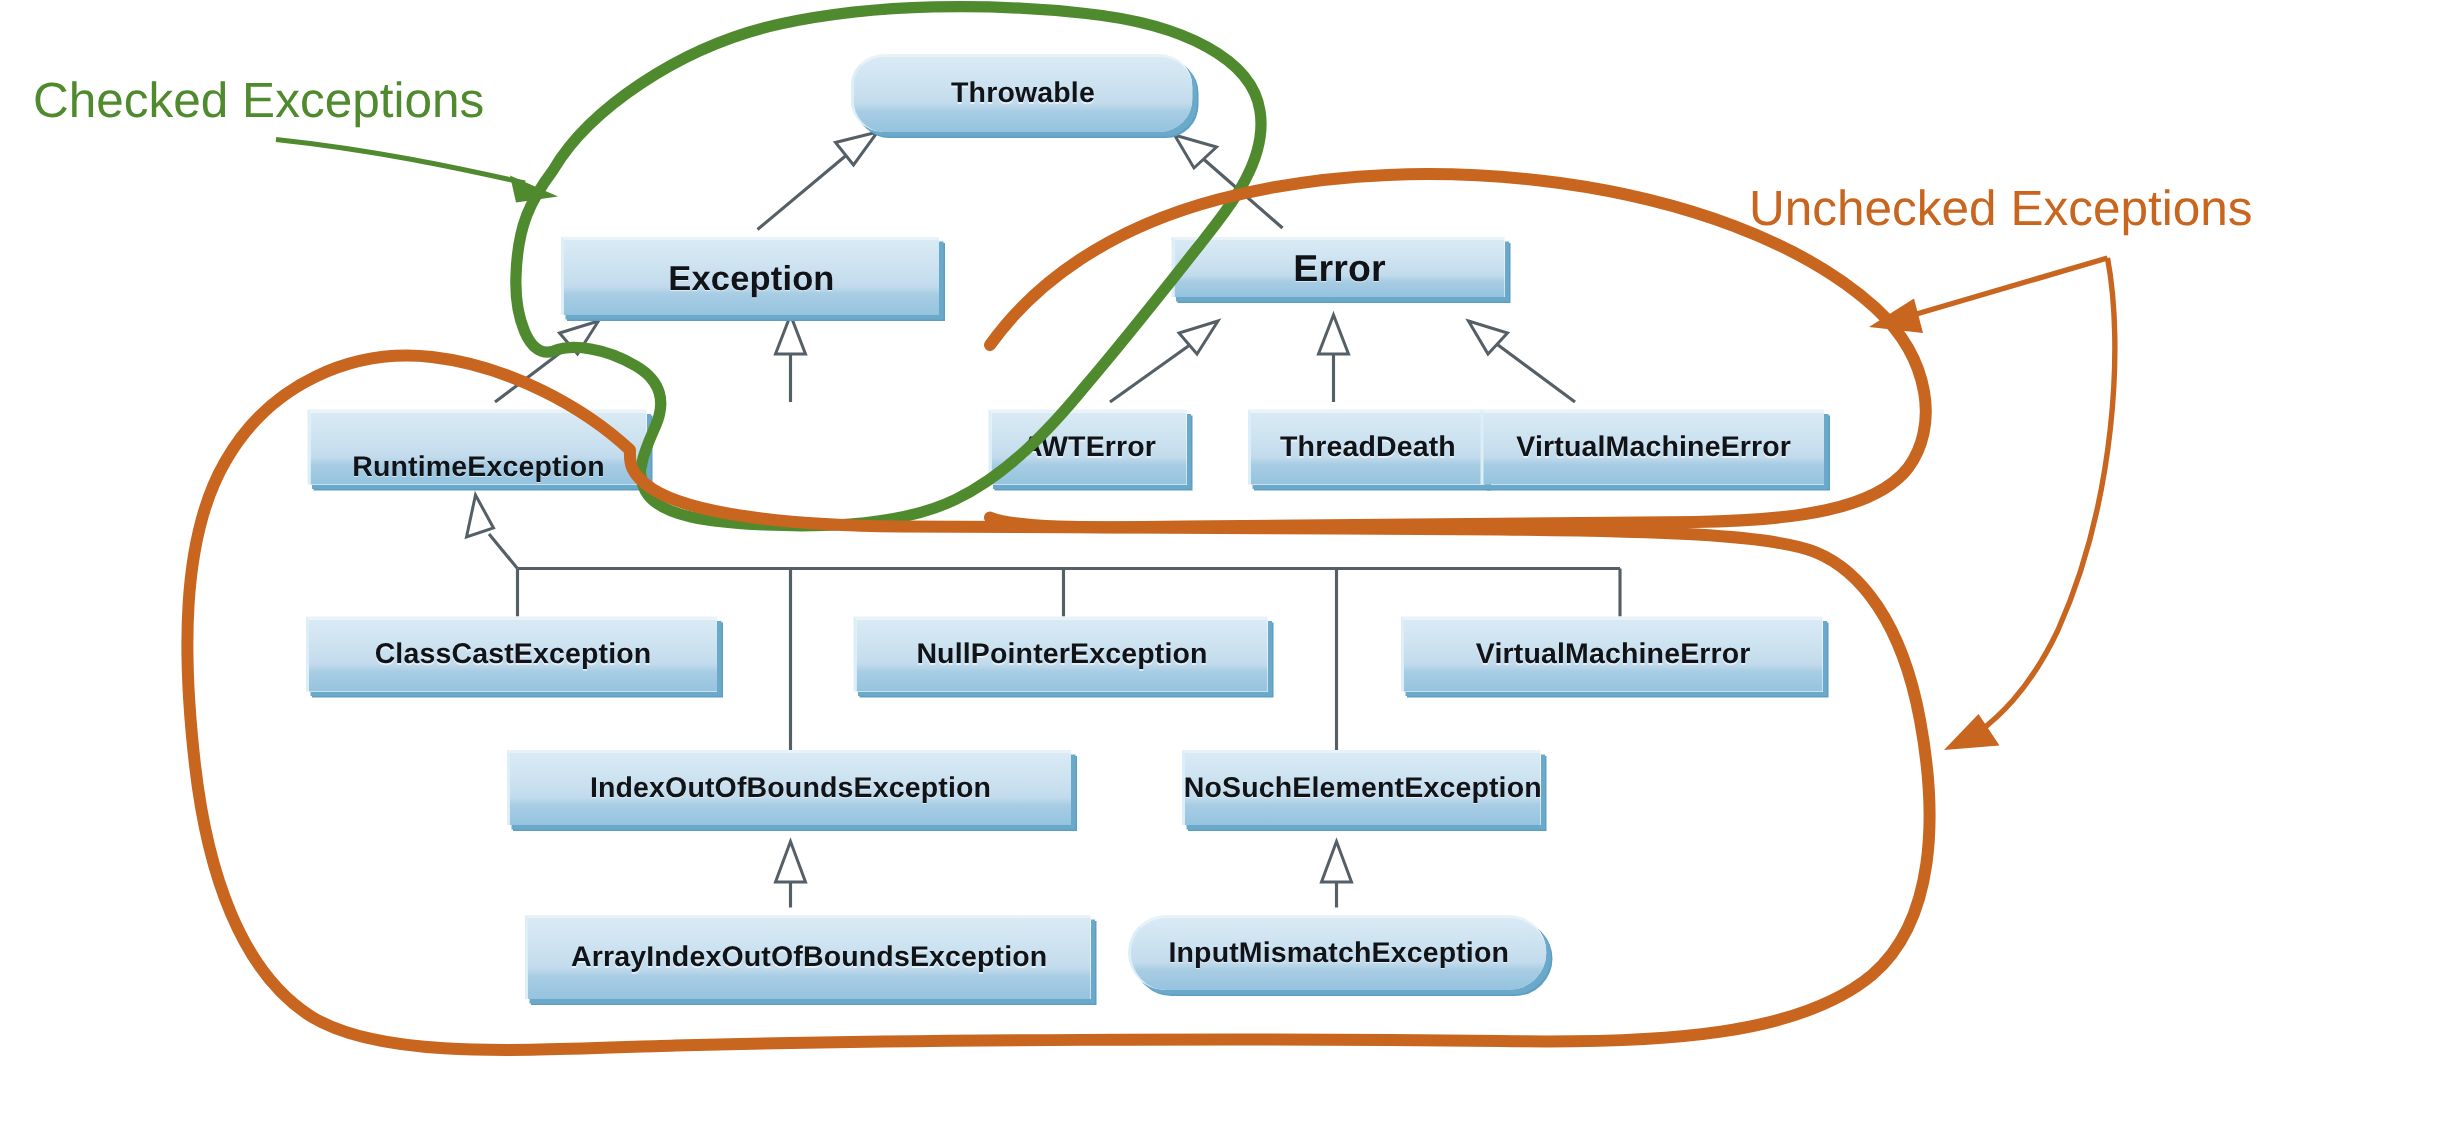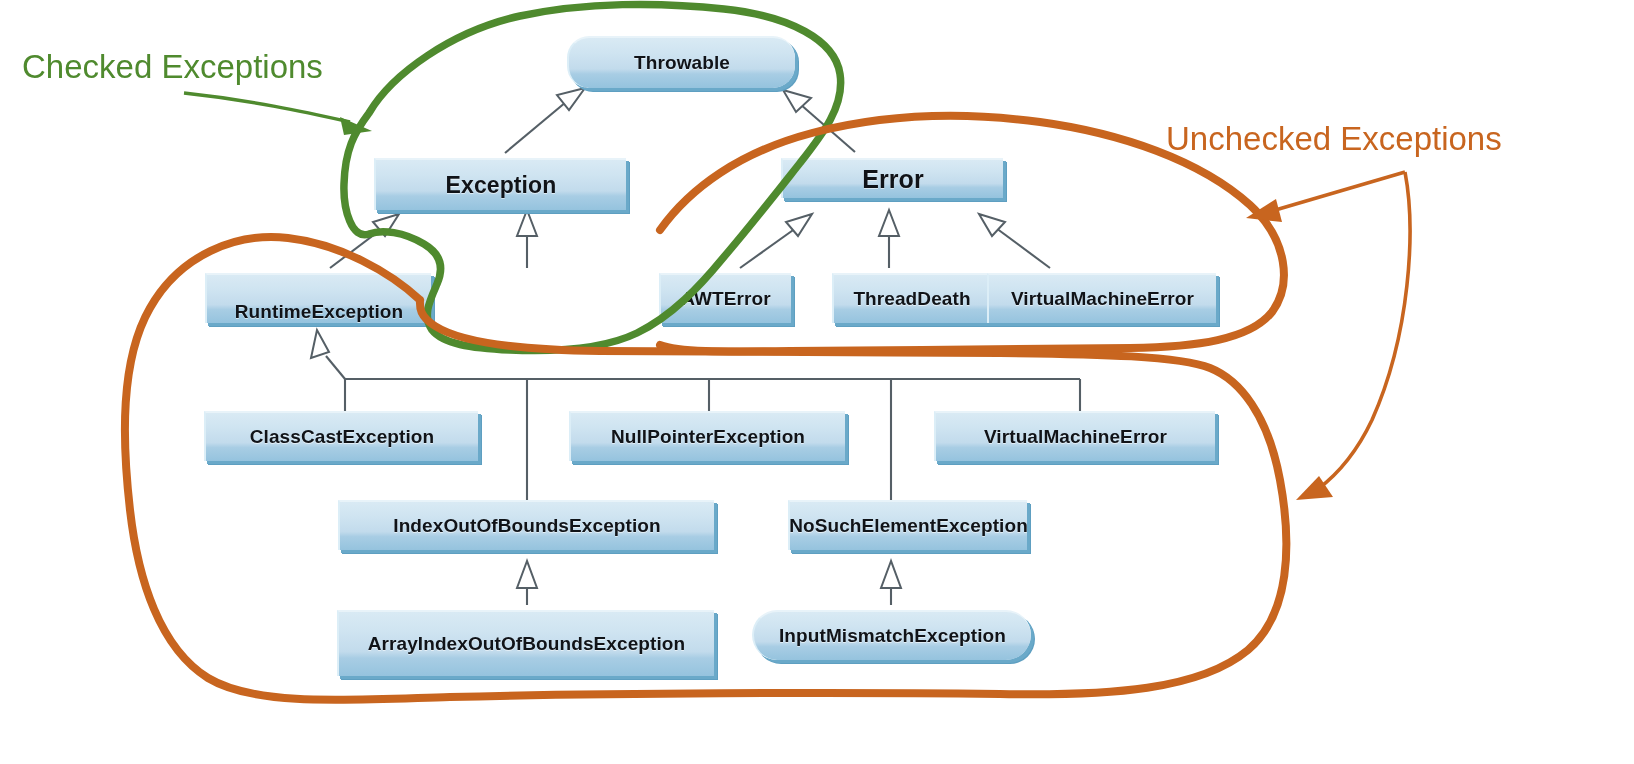--- a/index.html
+++ b/index.html
@@ -195,21 +195,21 @@
   </div>
 
   <div class="node" id="node-indexoutofbounds" style="left:338px; top:500px; width:376px; height:50px; font-size:19px;">
     <span class="lbl">IndexOutOfBoundsException</span>
   </div>
 
   <div class="node" id="node-nosuchelement" style="left:788px; top:500px; width:239px; height:50px; font-size:19px;">
     <span class="lbl">NoSuchElementException</span>
   </div>
 
-  <div class="node" id="node-arrayindex" style="left:337px; top:610px; width:377px; height:66px; font-size:19px;">
+  <div class="node" id="node-arrayindex" style="left:350px; top:610px; width:377px; height:56px; font-size:19px;">
     <span class="lbl">ArrayIndexOutOfBoundsException</span>
   </div>
 
   <div class="node" id="node-inputmismatch" style="left:752px; top:610px; width:279px; height:50px; font-size:19px;border-radius:25px;">
     <span class="lbl">InputMismatchException</span>
   </div>
 
   <svg class="layer" id="loops-layer" viewBox="0 0 1634 764">
 
     <path class="loop loop-green" d="M 369,113

